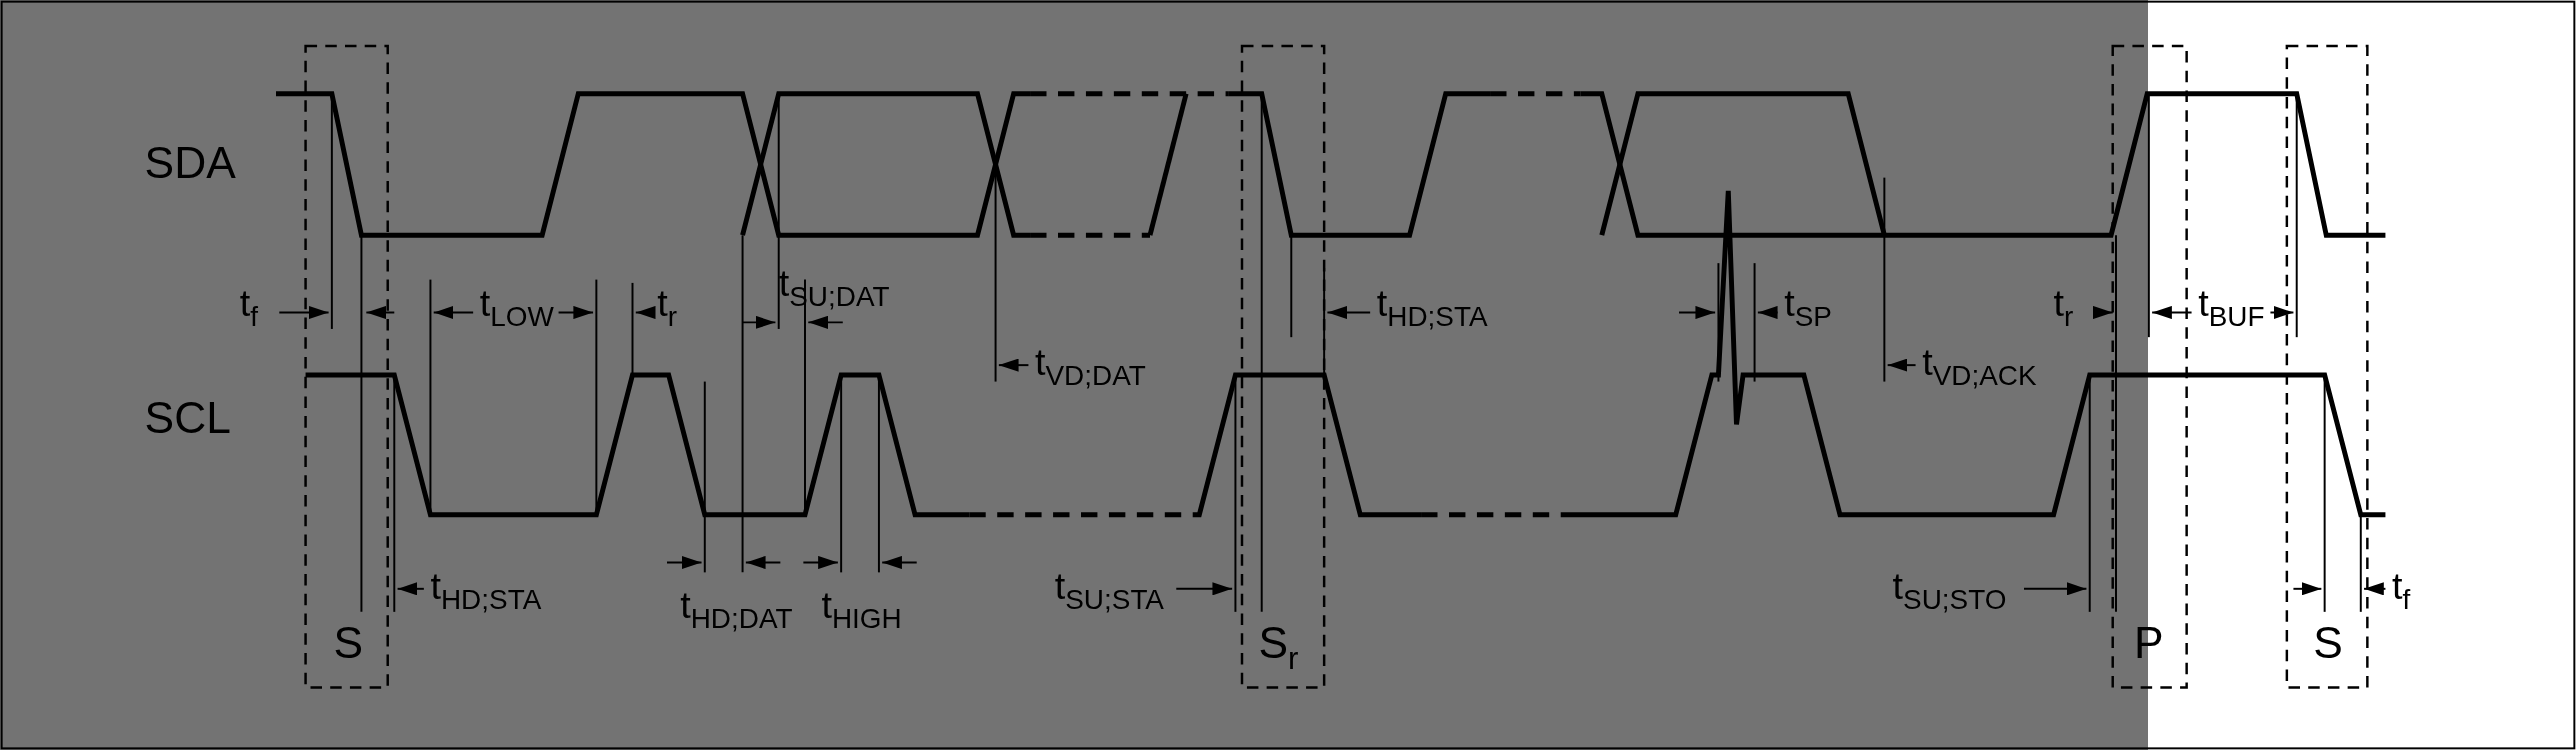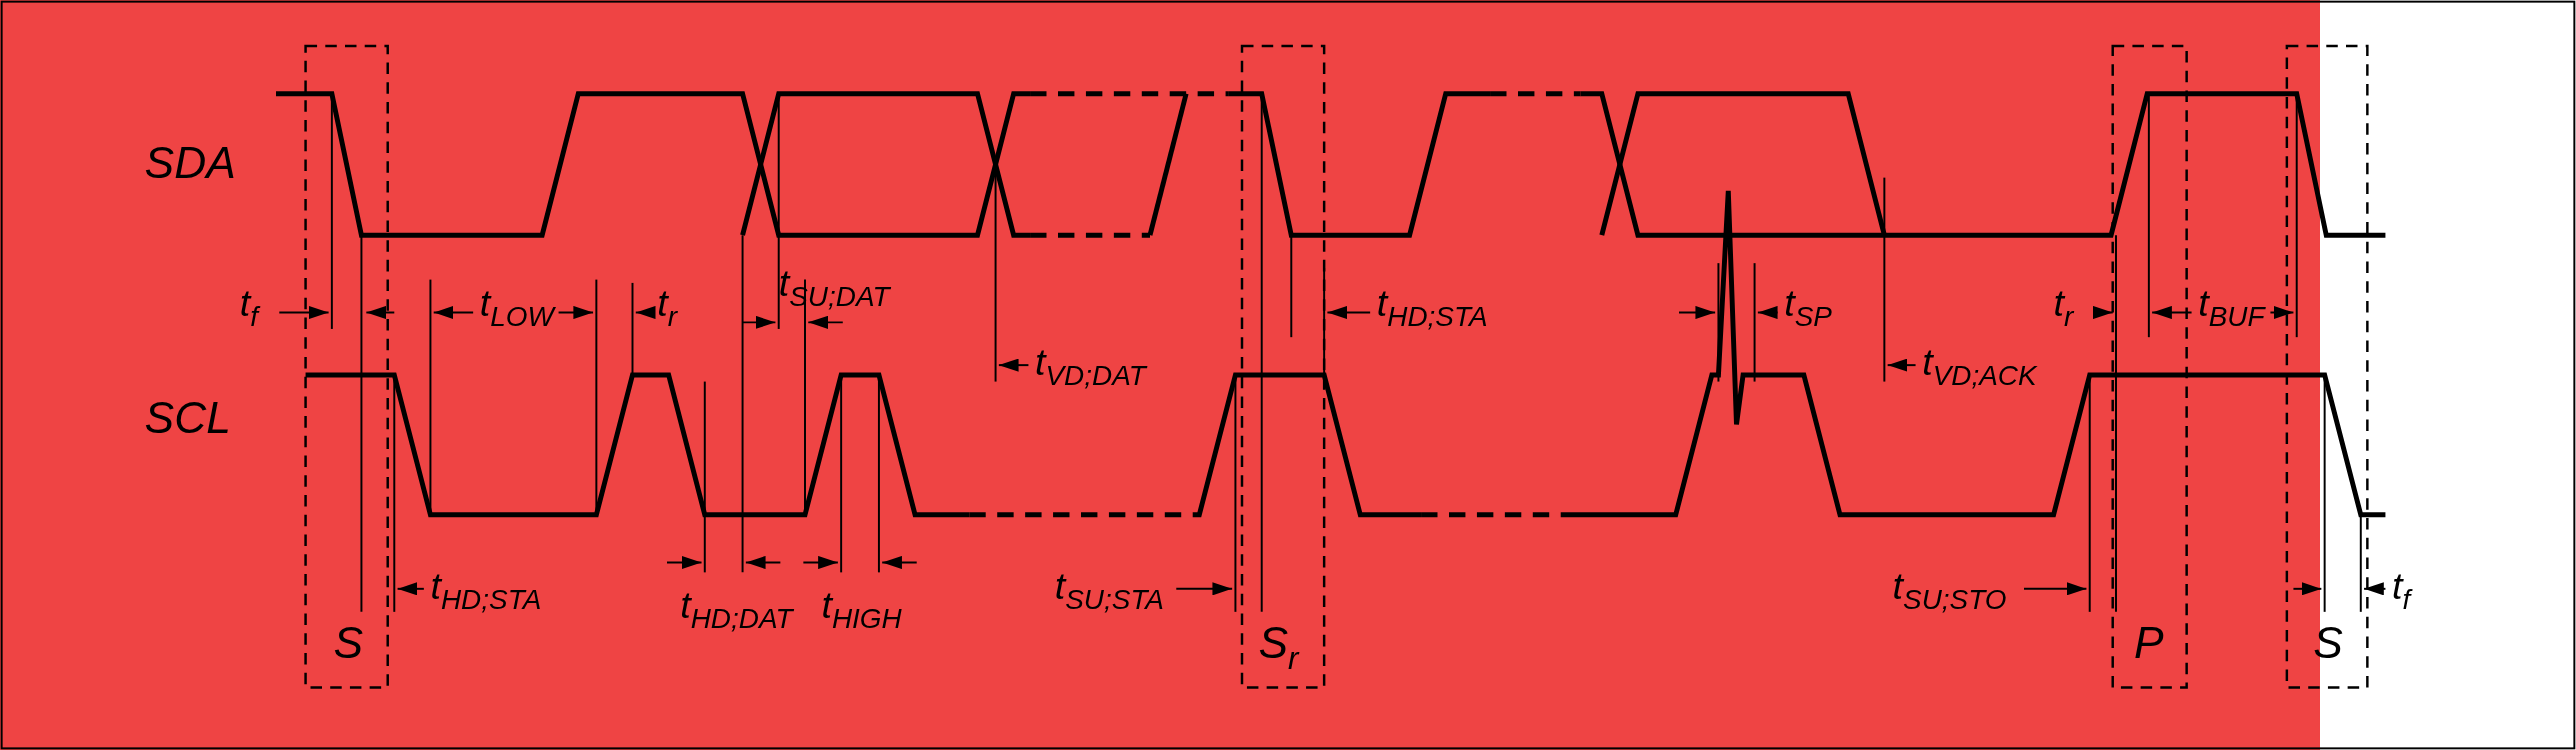--- a/index.html
+++ b/index.html
@@ -4,24 +4,23 @@
 <style>
   html, body {
     margin: 0;
     padding: 0;
     background: #ffffff;
     width: 2576px;
     height: 750px;
     overflow: hidden;
   }
   .figure {
-    width: 2320px;
+    width: 2148px;
     height: 750px;
-    background: #ef4444;
-    font-style: italic;
+    background: #737373;
   }
   svg {
     display: block;
     width: 2576px;
     height: 750px;
     font-family: "Liberation Sans", sans-serif;
   }
   .frame { fill: none; stroke: #000; stroke-width: 1.2; }
   .wave { fill: none; stroke: #000; stroke-width: 3; stroke-linejoin: miter; }
   .wavedash { fill: none; stroke: #000; stroke-width: 3; stroke-dasharray: 10 7; }

